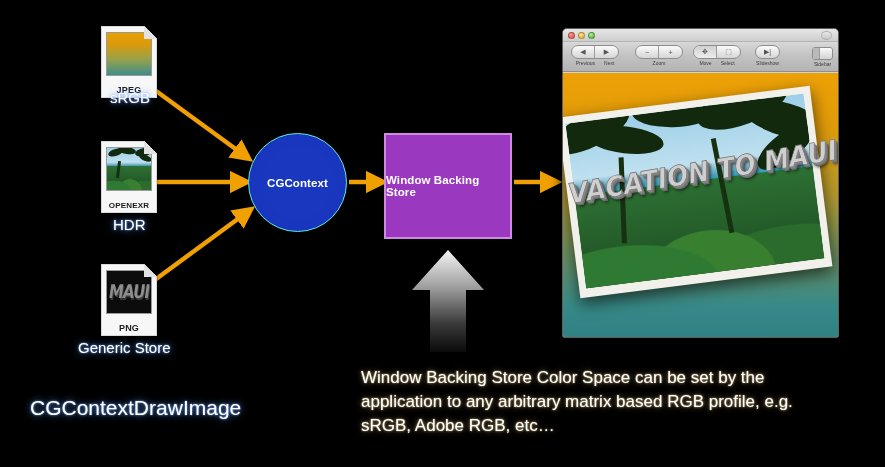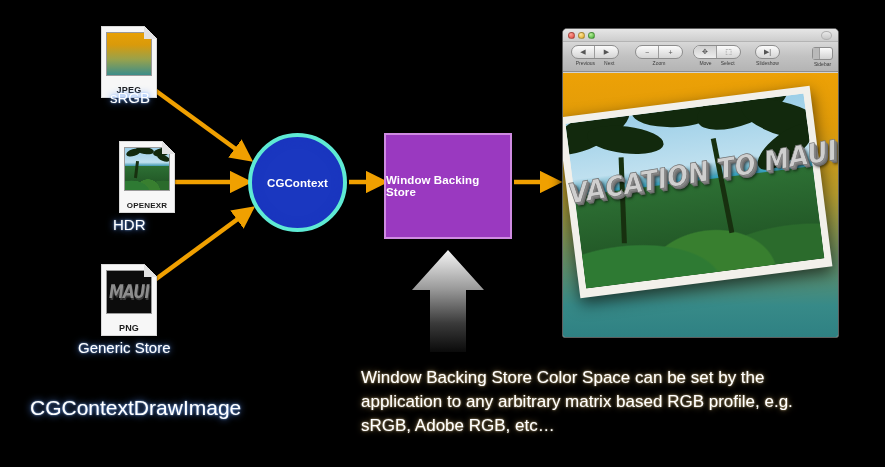--- a/index.html
+++ b/index.html
@@ -67,21 +67,21 @@
     box-shadow:0 0 0 0 rgba(0,0,0,0); }
 
   
   .icon-label { position:absolute; font-size:15px; }
 
   
   #cgcontext {
     position:absolute; left:248px; top:133px; width:99px; height:99px;
     border-radius:50%;
     background:#1a37c0;
-    border:4px solid #5eead4;
+    border:1px solid #5eead4;
     display:flex; align-items:center; justify-content:center;
     box-shadow:0 0 10px rgba(25,50,190,.5) inset;
   }
   #cgcontext .node-label { color:#fff; font-size:11.5px; font-weight:bold; letter-spacing:.1px; }
 
   #backingstore {
     position:absolute; left:384px; top:133px; width:128px; height:106px;
     background:#9a39c0; border:2px solid #cf8be2;
     display:flex; align-items:center; justify-content:center;
   }
@@ -195,21 +195,21 @@
   </svg>
 
   <div class="file-icon" style="left:101px; top:26px;">
     <div class="sheet"></div>
     <div class="thumb thumb-jpeg"></div>
     <div class="fold"></div>
     <div class="kind">JPEG</div>
   </div>
   <div class="icon-label glow-blue" style="left:86px; top:89px;padding-left:24px;">sRGB</div>
 
-  <div class="file-icon" style="left:101px; top:141px;margin-left:18px;">
+  <div class="file-icon" style="left:101px; top:141px;">
     <div class="sheet"></div>
     <div class="thumb">
       <div class="scene">
         <div class="sea"></div>
         <div class="fg"></div>
         <div class="trunk" style="left:20%; bottom:30%; height:40%; transform:rotate(7deg);"></div>
         <div class="frond" style="left:2%;  top:2%;  width:34%; height:16%; transform:rotate(-18deg);"></div>
         <div class="frond" style="left:26%; top:-3%; width:40%; height:17%; transform:rotate(9deg);"></div>
         <div class="frond" style="right:-6%;top:0%;  width:42%; height:20%; transform:rotate(-12deg);"></div>
         <div class="frond" style="right:-2%;top:16%; width:30%; height:14%; transform:rotate(22deg);"></div>

